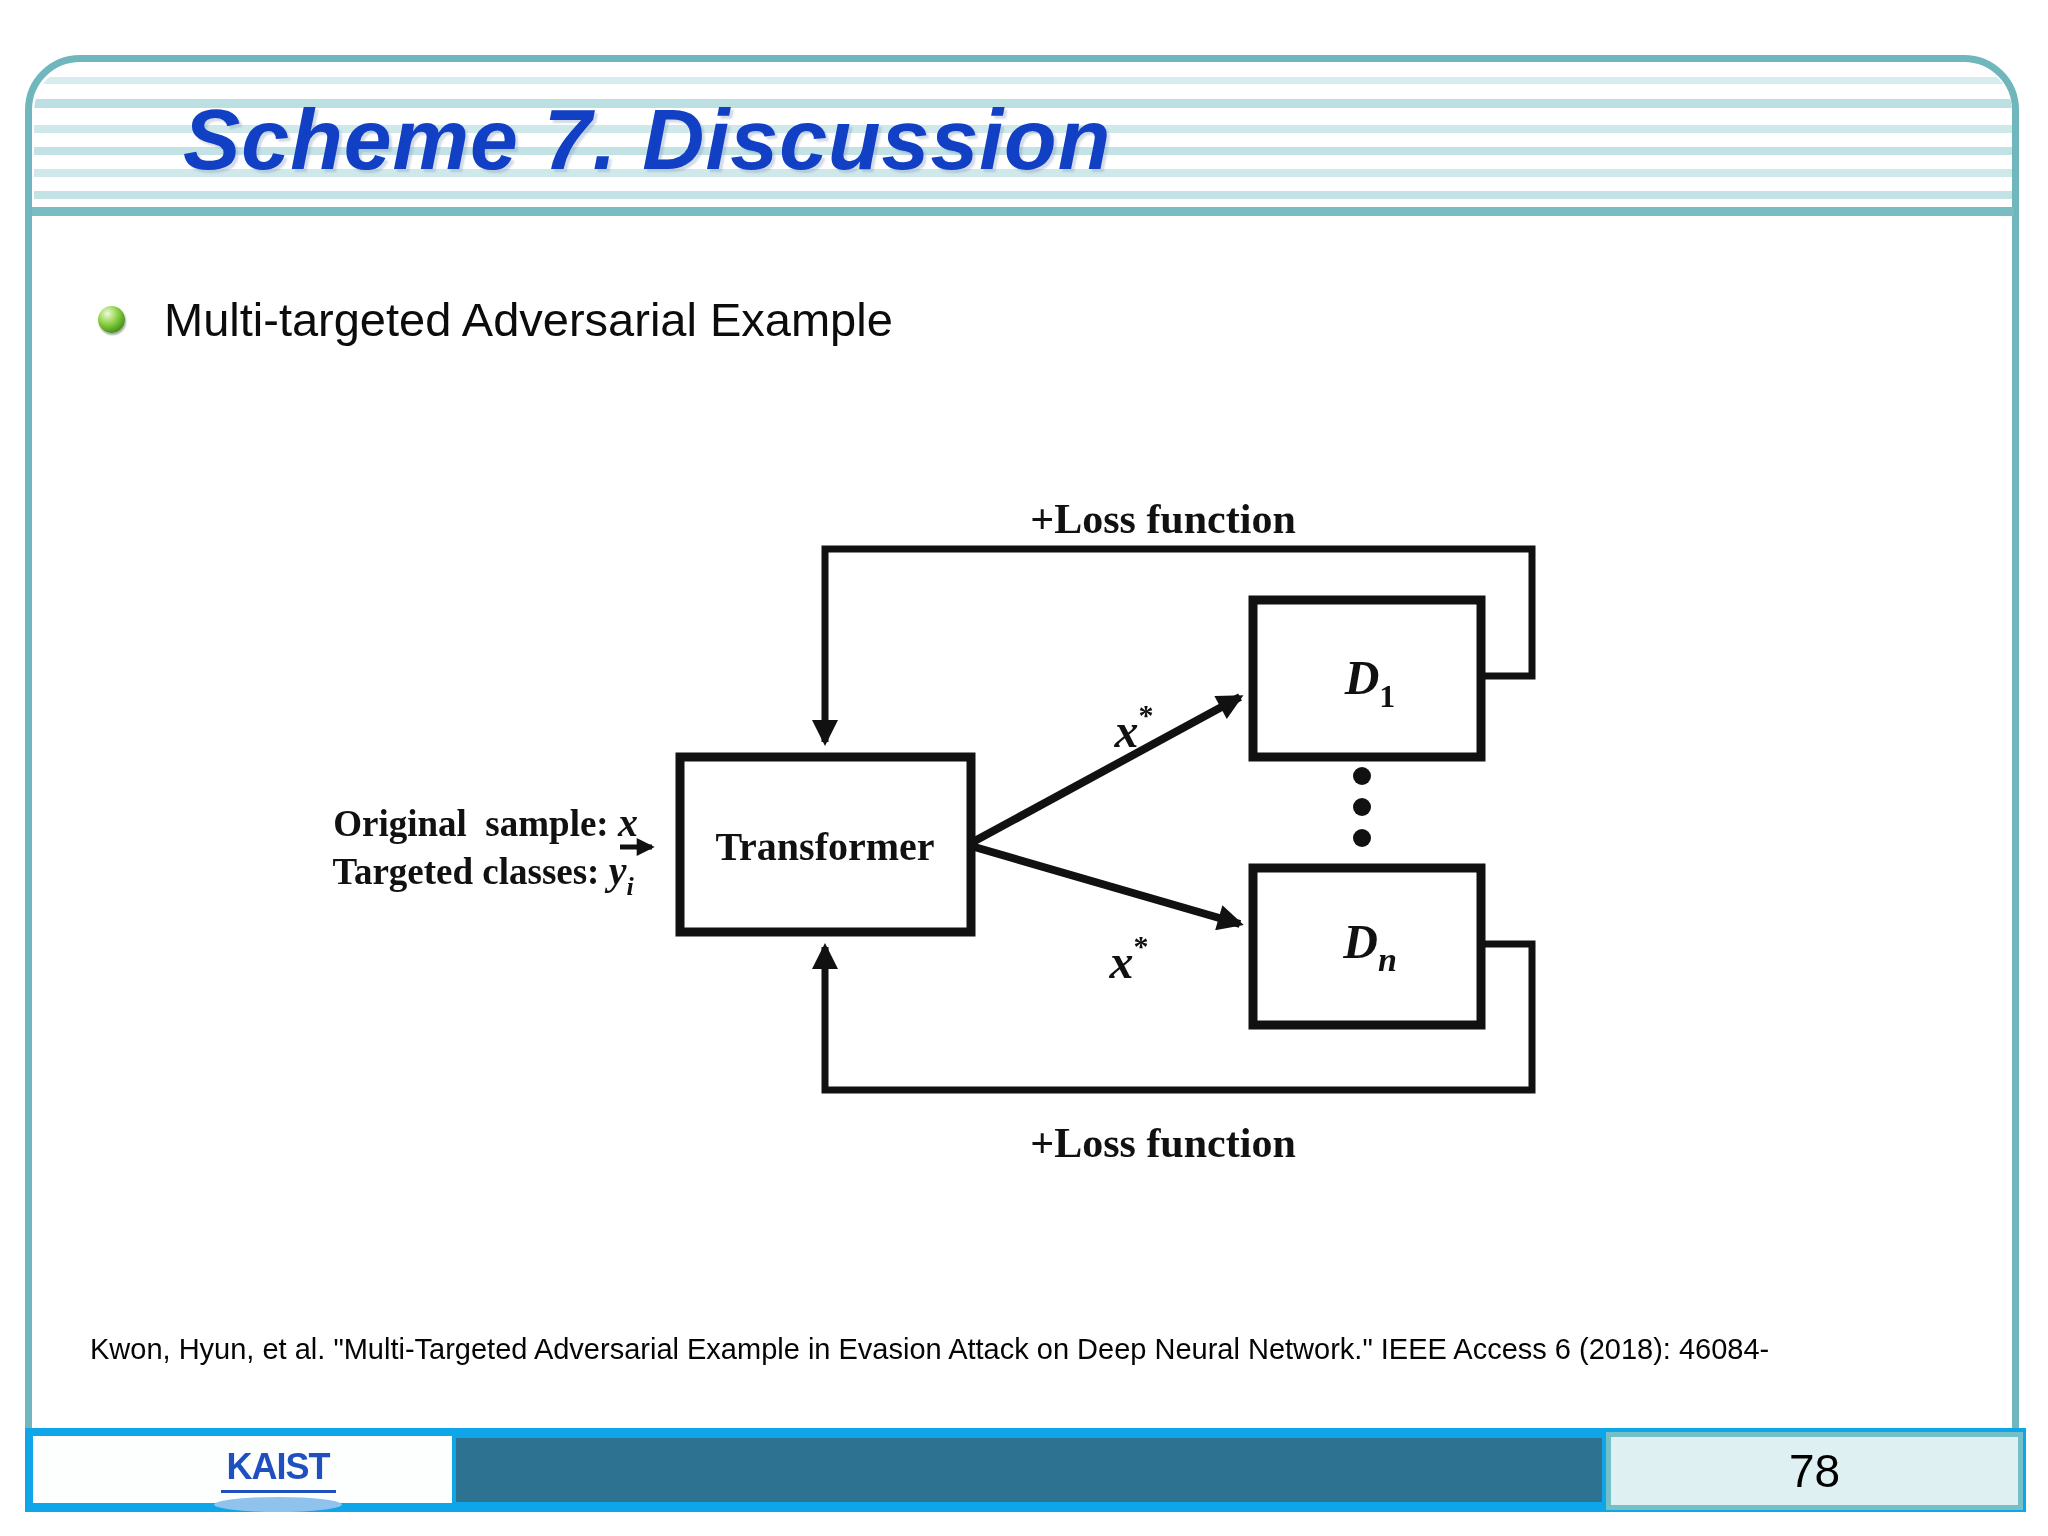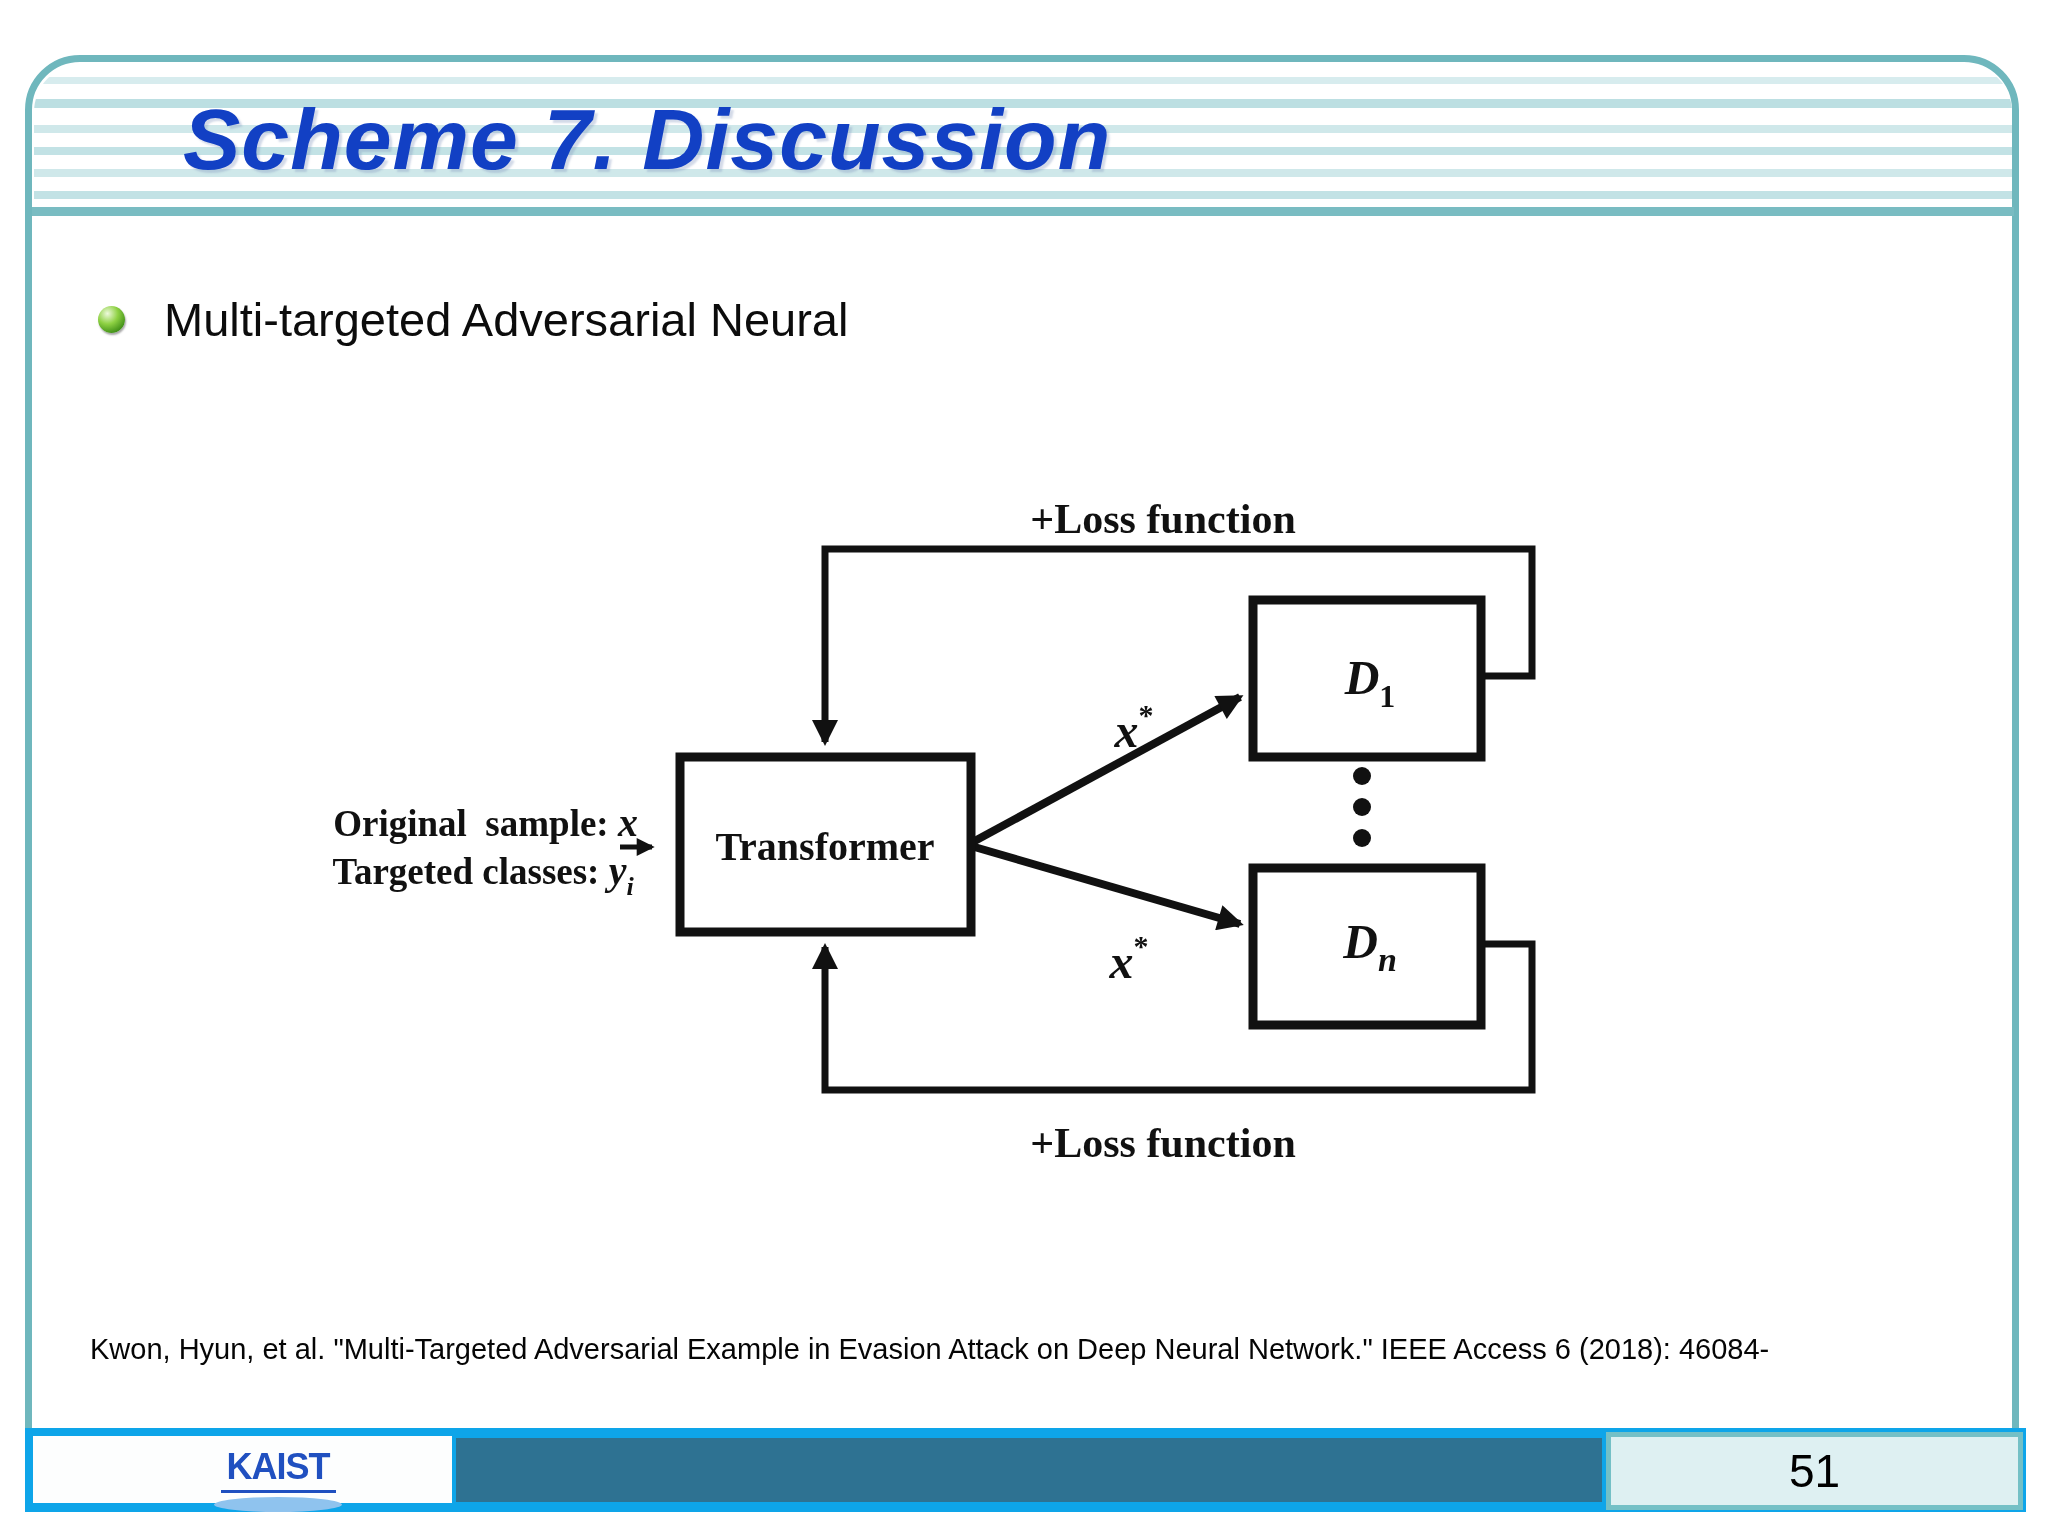--- a/index.html
+++ b/index.html
@@ -59,21 +59,21 @@
 </head>
 <body>
 
 <div class="frame"></div>
 <div class="header-stripes"></div>
 <div class="header-rule"></div>
 
 <div class="title">Scheme 7. Discussion</div>
 
 <div class="bullet-ball"></div>
-<div class="bullet-text">Multi-targeted Adversarial Neural</div>
+<div class="bullet-text">Multi-targeted Adversarial Example</div>
 
 <svg class="diagram" width="2048" height="1536" viewBox="0 0 2048 1536">
   <defs>
     <marker id="arrow" markerUnits="userSpaceOnUse" markerWidth="30" markerHeight="26" viewBox="0 0 10 10" refX="8.5" refY="5" orient="auto">
       <path d="M0 0 L10 5 L0 10 z" fill="#111"></path>
     </marker>
     <marker id="arrowS" markerUnits="userSpaceOnUse" markerWidth="20" markerHeight="18" viewBox="0 0 10 10" refX="8.5" refY="5" orient="auto">
       <path d="M0 0 L10 5 L0 10 z" fill="#111"></path>
     </marker>
   </defs>
@@ -130,15 +130,15 @@
 
 <div class="footer">
   <div class="footer-cell-white">
     <div class="kaist">
       <span class="kaist-text">KAIST</span>
       <div class="kaist-ellipse"></div>
     </div>
   </div>
   <div class="footer-cell-dark"></div>
   <div class="footer-cell-light">
-    <span class="page-number">51</span>
+    <span class="page-number">78</span>
   </div>
 </div>
 
 </body></html>

